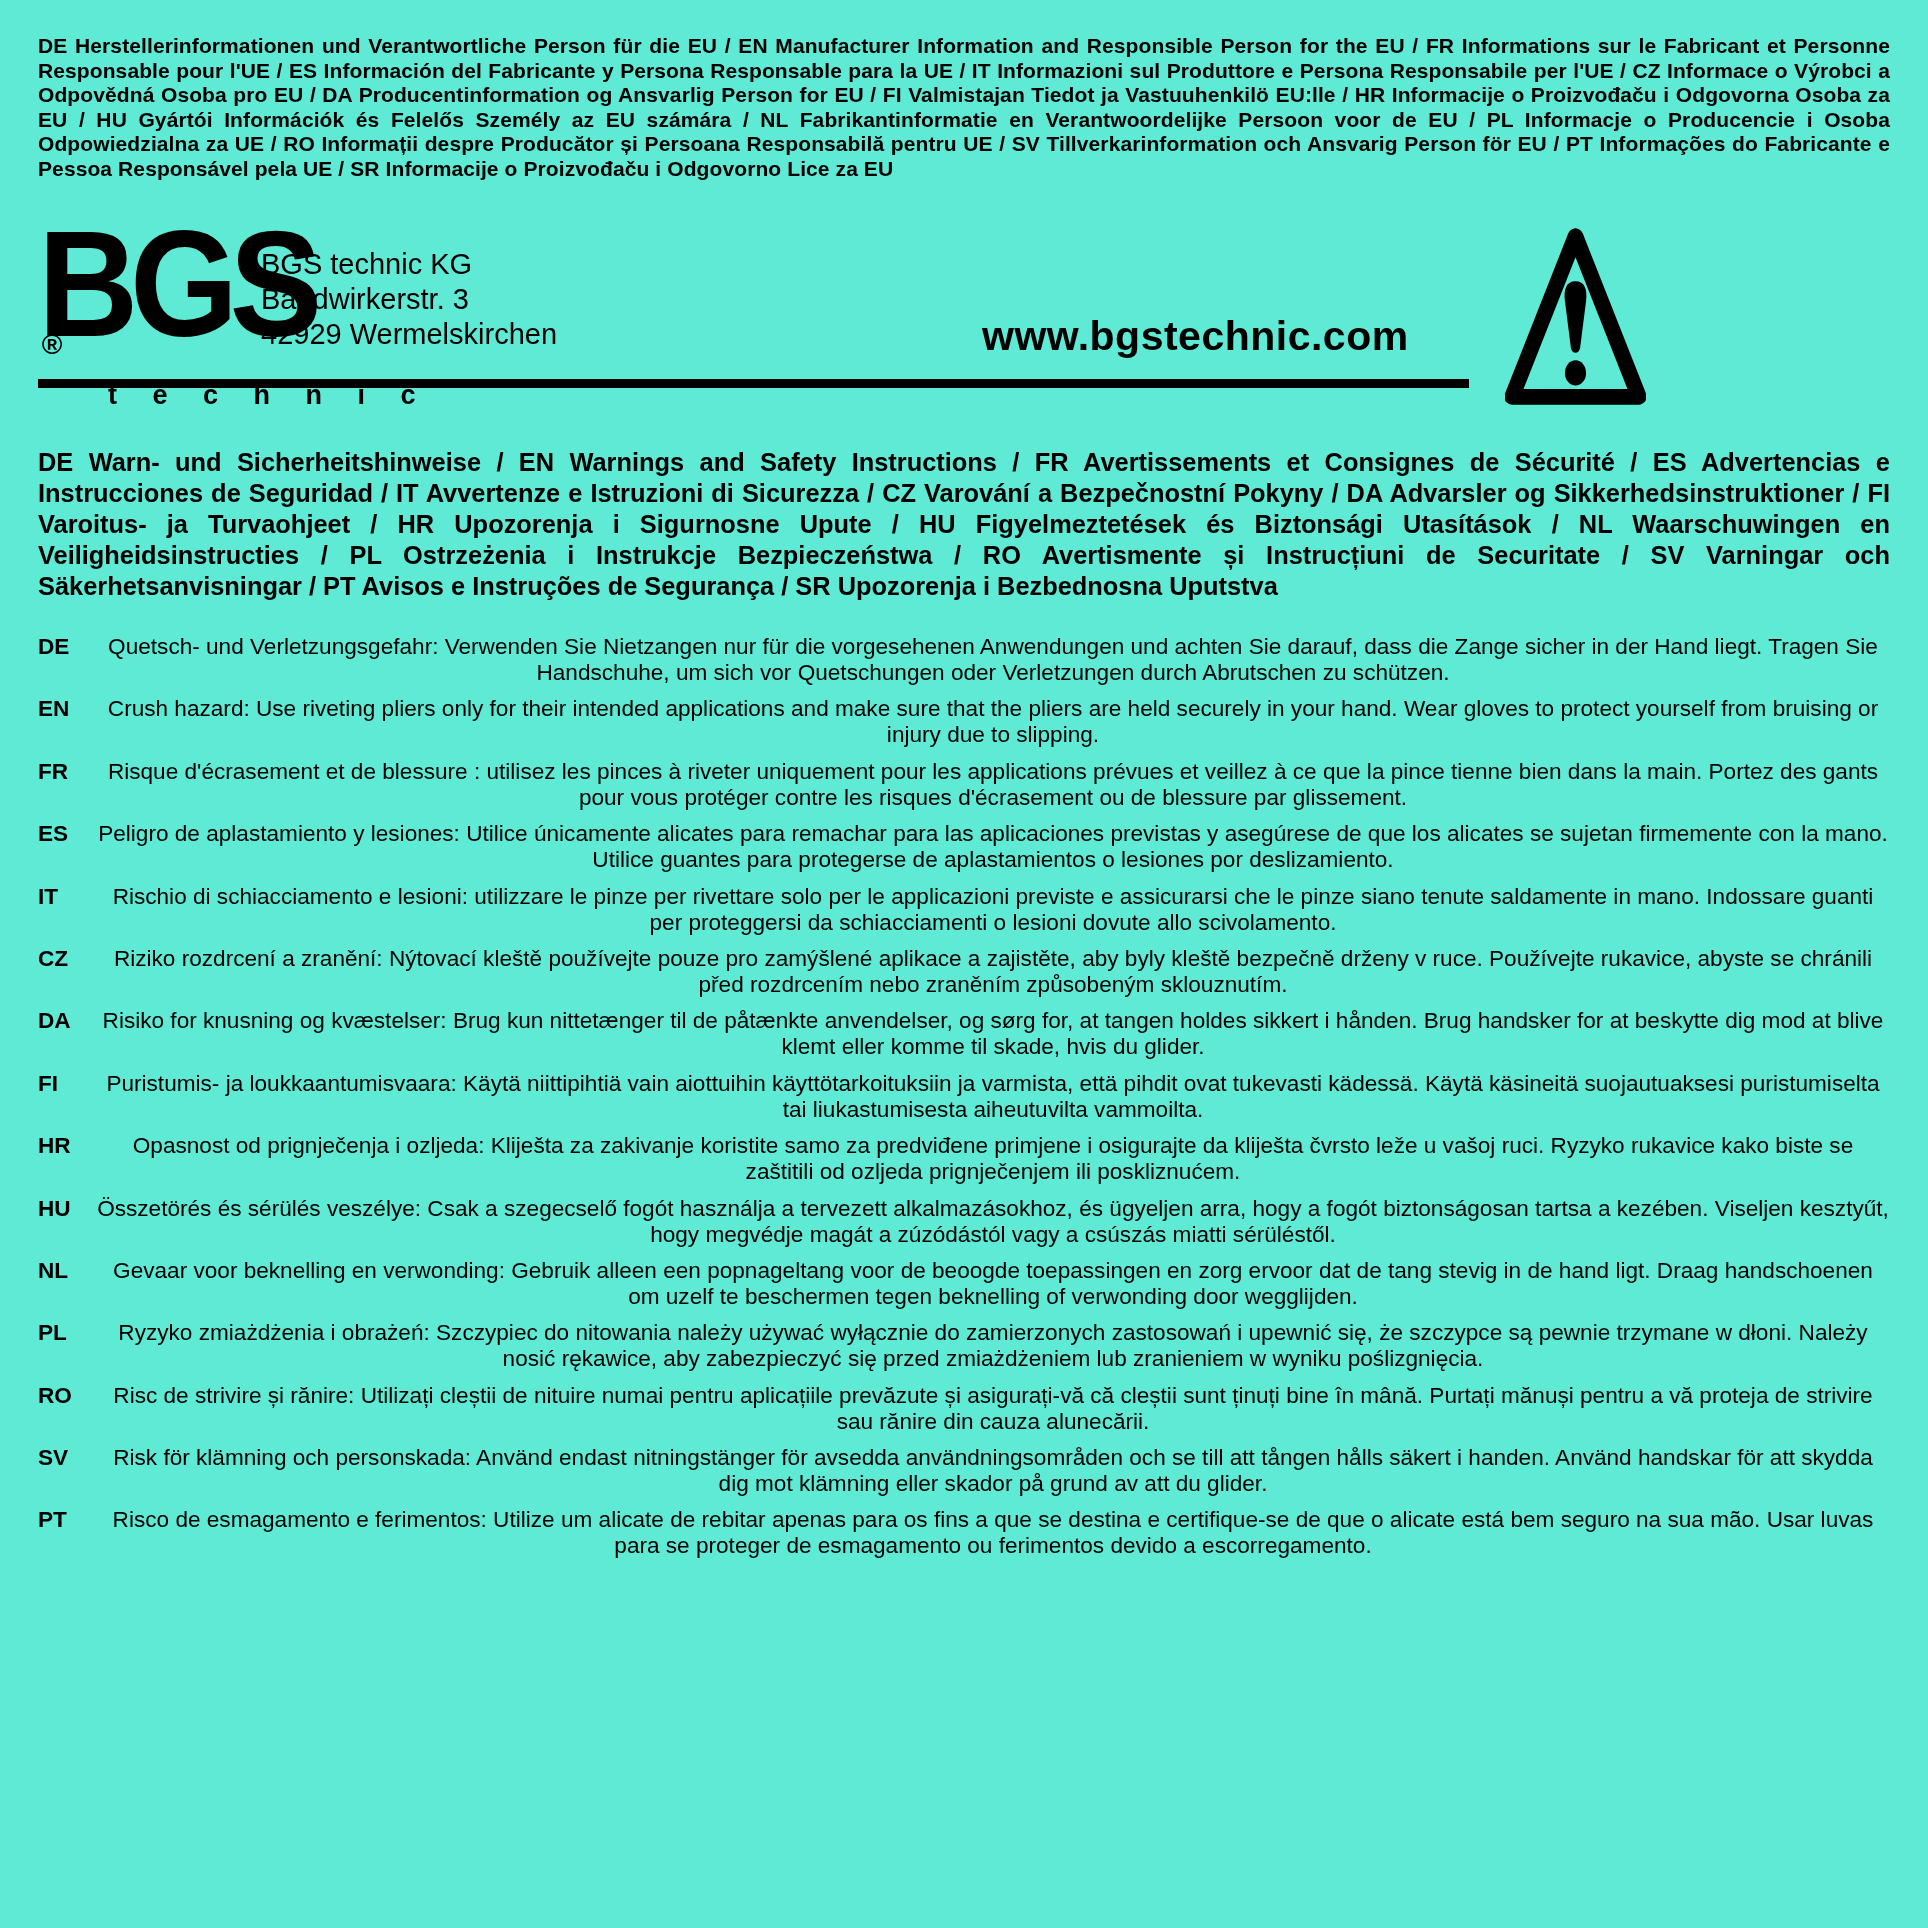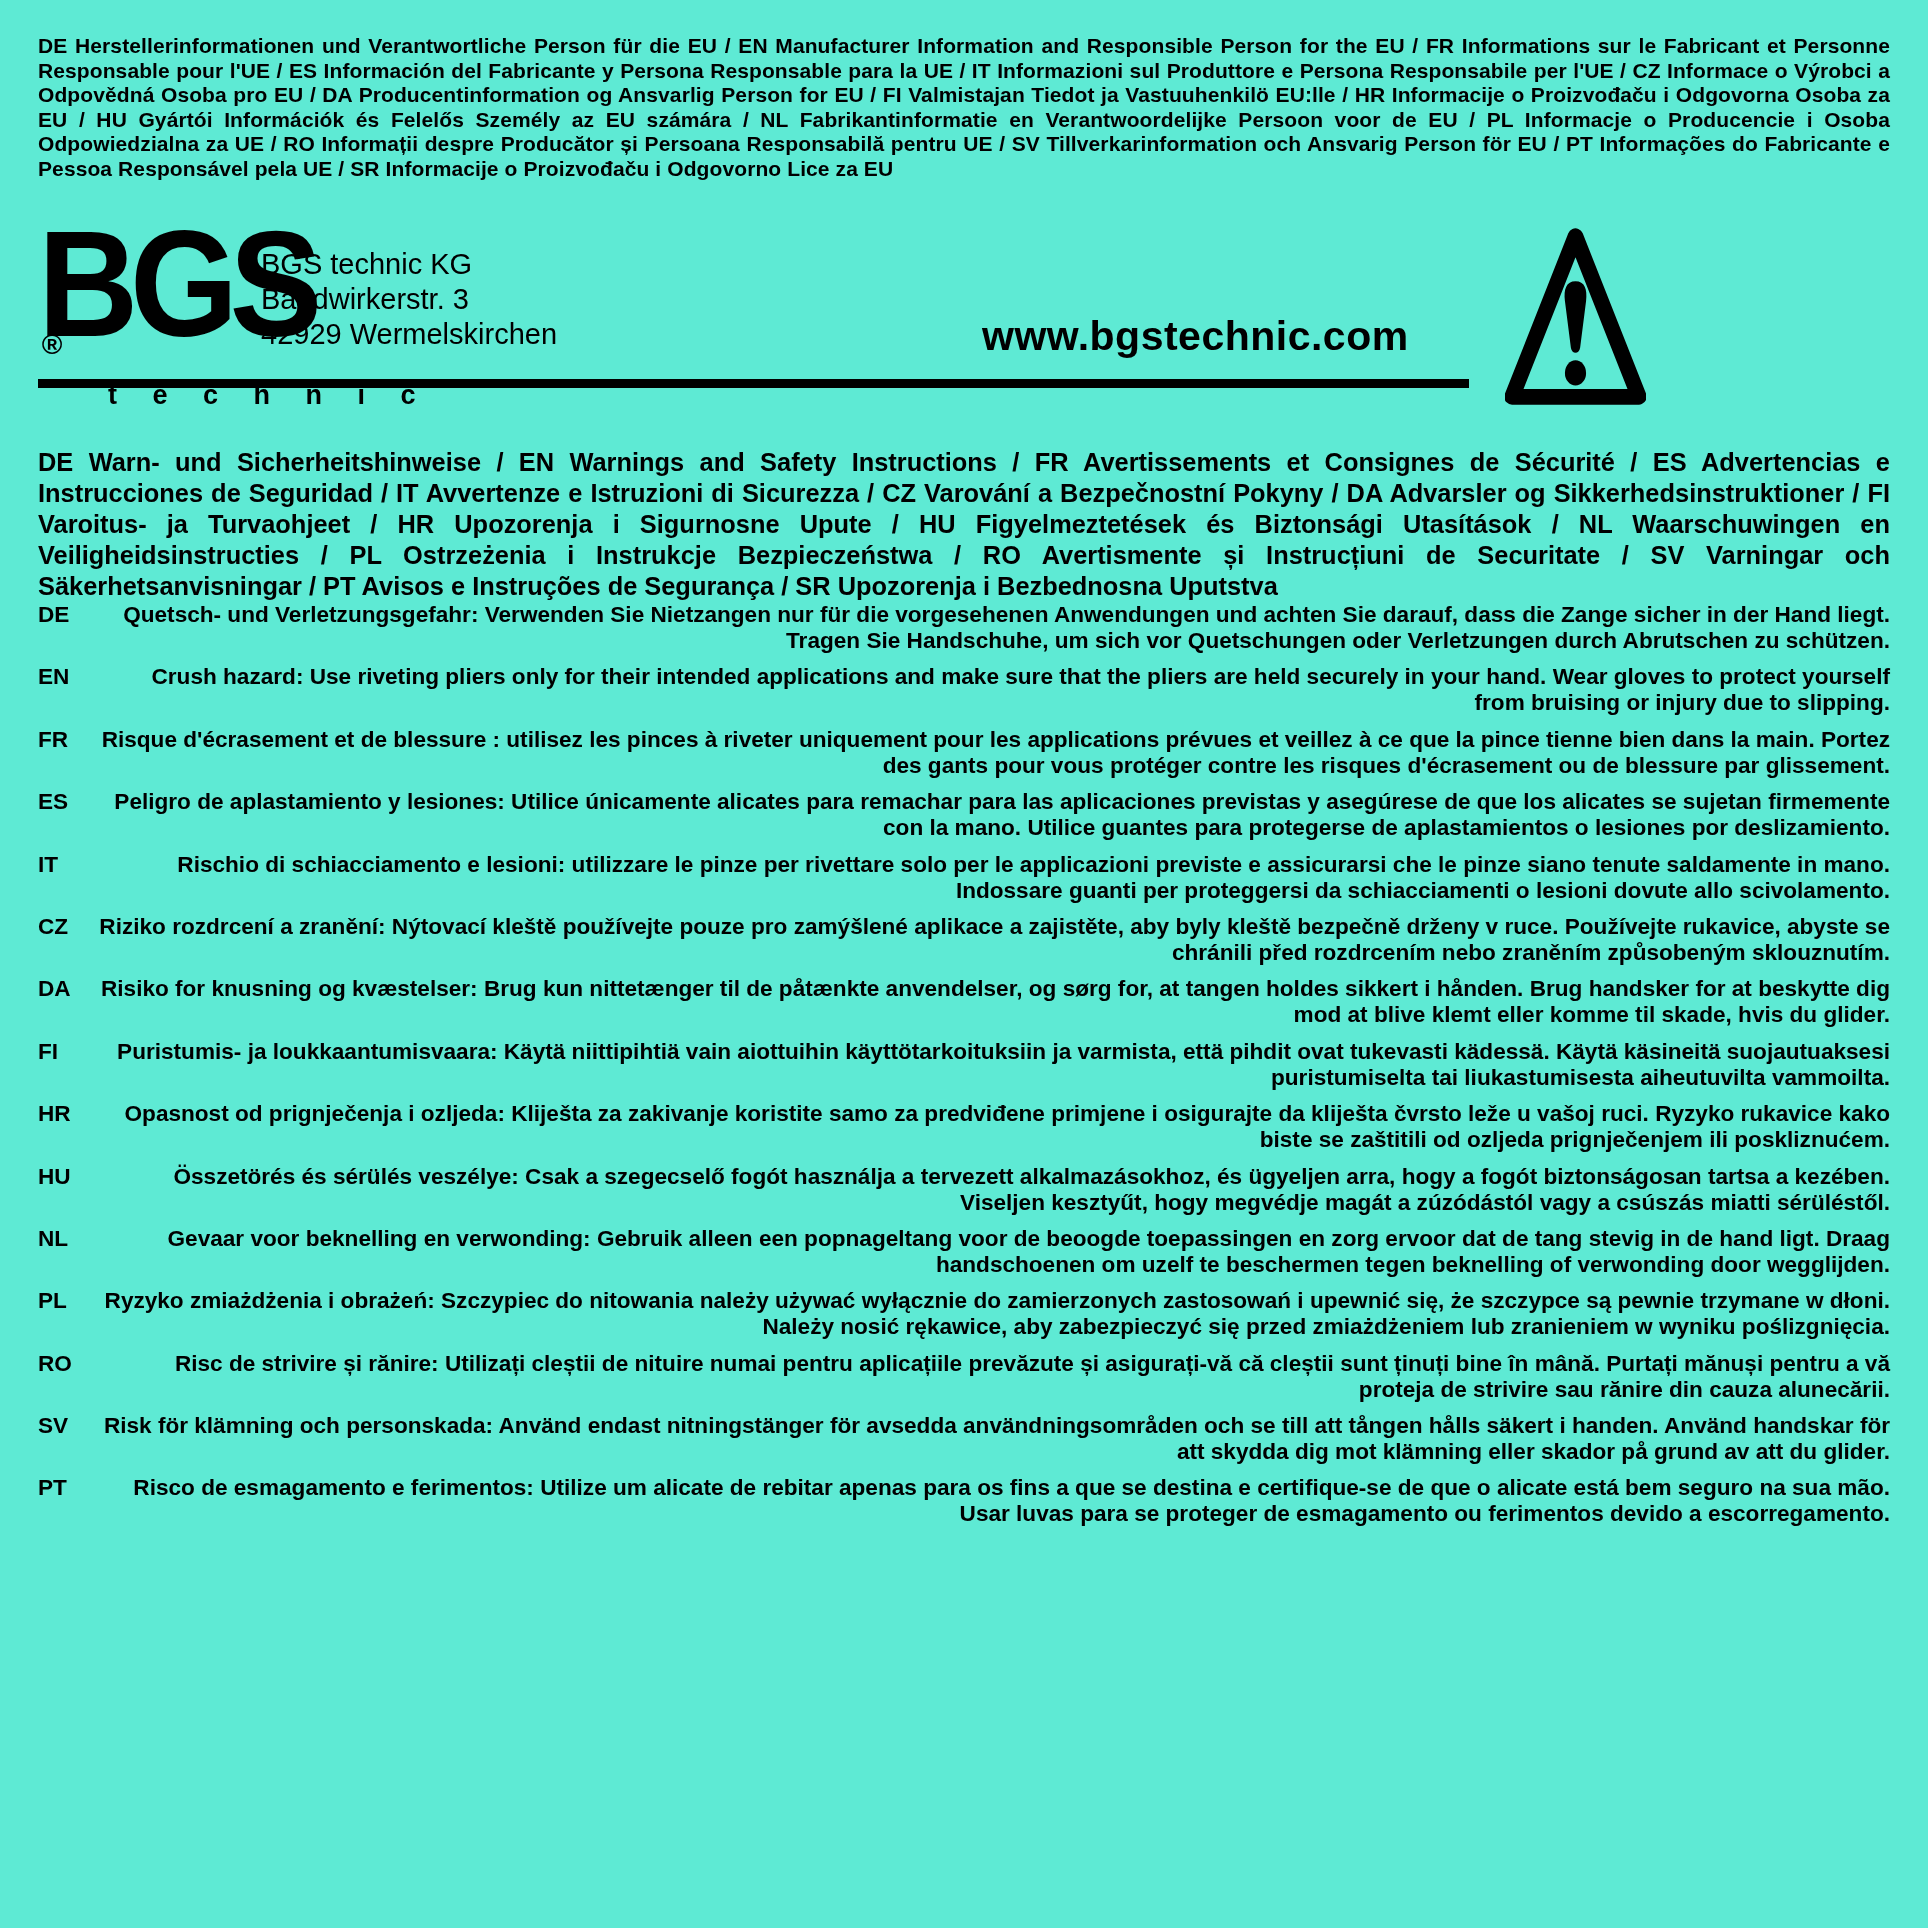--- a/index.html
+++ b/index.html
@@ -104,37 +104,37 @@
   
   .safety-header {
     font-size: 25.4px;
     line-height: 31px;
     font-weight: bold;
     text-align: justify;
     margin-top: 16px;
   }
   
   .warnings-list {
+    margin-top: 32px;
   }
   .w-row {
     display: flex;
     align-items: flex-start;
     margin-bottom: 10.4px;
     font-size: 22.6px;
     line-height: 26px;
   }
   .w-lang {
     font-weight: bold;
     width: 58px;
     flex: 0 0 58px;
   }
   .w-text {
     flex: 1;
-    text-align: right;
-    font-weight: bold;
+    text-align: center;
   }
 </style>
 </head>
 <body>
 
 <div class="page">
 
   <div class="langs-header">DE Herstellerinformationen und Verantwortliche Person für die EU / EN Manufacturer Information and Responsible Person for the EU / FR Informations sur le Fabricant et Personne Responsable pour l'UE / ES Información del Fabricante y Persona Responsable para la UE / IT Informazioni sul Produttore e Persona Responsabile per l'UE / CZ Informace o Výrobci a Odpovědná Osoba pro EU / DA Producentinformation og Ansvarlig Person for EU / FI Valmistajan Tiedot ja Vastuuhenkilö EU:lle / HR Informacije o Proizvođaču i Odgovorna Osoba za EU / HU Gyártói Információk és Felelős Személy az EU számára / NL Fabrikantinformatie en Verantwoordelijke Persoon voor de EU / PL Informacje o Producencie i Osoba Odpowiedzialna za UE / RO Informații despre Producător și Persoana Responsabilă pentru UE / SV Tillverkarinformation och Ansvarig Person för EU / PT Informações do Fabricante e Pessoa Responsável pela UE / SR Informacije o Proizvođaču i Odgovorno Lice za EU</div>
 
   <div class="company-row">

